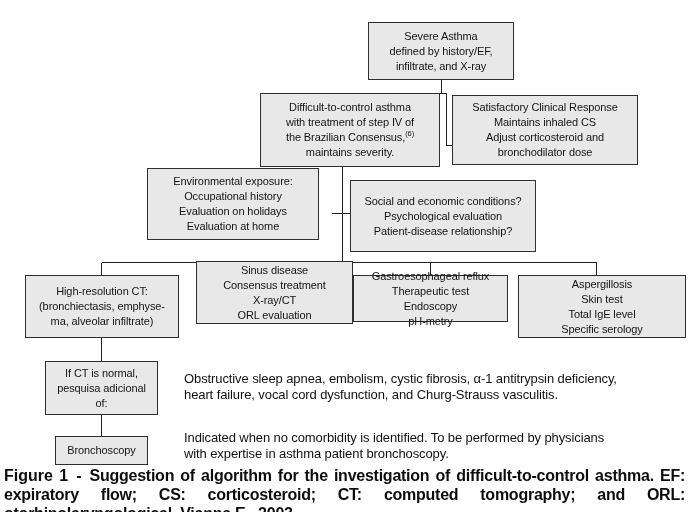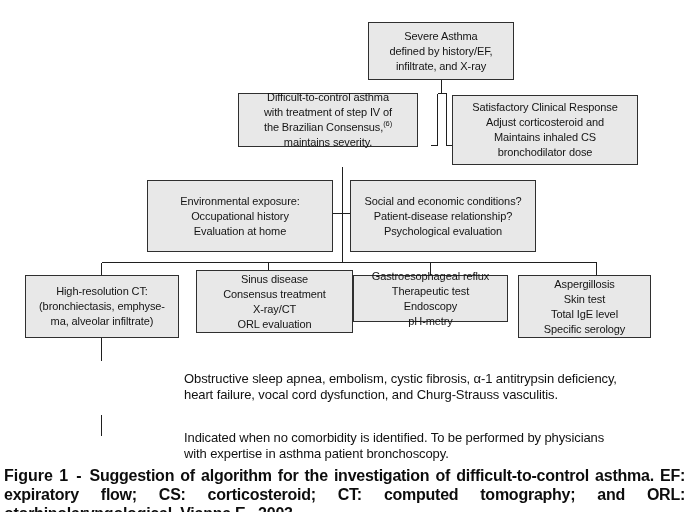--- a/index.html
+++ b/index.html
@@ -65,74 +65,83 @@
     <polyline points="101.5,338 101.5,361"></polyline>
     <polyline points="101.5,415 101.5,436"></polyline>
   </svg>
 
   <div class="box" style="left:368px;top:22px;width:146px;height:58px">
     <div class="bl">Severe Asthma</div>
     <div class="bl">defined by history/EF,</div>
     <div class="bl">infiltrate, and X-ray</div>
   </div>
 
-  <div class="box" style="left:238px;top:93px;width:180px;height:54px">
+  <div class="box" style="left:260px;top:93px;width:180px;height:74px">
     <div class="bl">Difficult-to-control asthma</div>
     <div class="bl">with treatment of step IV of</div>
     <div class="bl"><span>the Brazilian Consensus,</span><sup>(6)</sup></div>
     <div class="bl">maintains severity.</div>
   </div>
 
   <div class="box" style="left:452px;top:95px;width:186px;height:70px">
     <div class="bl">Satisfactory Clinical Response</div>
+    <div class="bl">Maintains inhaled CS</div>
     <div class="bl">Adjust corticosteroid and</div>
-    <div class="bl">Maintains inhaled CS</div>
     <div class="bl">bronchodilator dose</div>
   </div>
 
-  <div class="box" style="left:147px;top:180px;width:186px;height:72px">
+  <div class="box" style="left:147px;top:168px;width:172px;height:72px">
     <div class="bl">Environmental exposure:</div>
     <div class="bl">Occupational history</div>
+    <div class="bl">Evaluation on holidays</div>
     <div class="bl">Evaluation at home</div>
   </div>
 
   <div class="box" style="left:350px;top:180px;width:186px;height:72px">
     <div class="bl">Social and economic conditions?</div>
+    <div class="bl">Psychological evaluation</div>
     <div class="bl">Patient-disease relationship?</div>
-    <div class="bl">Psychological evaluation</div>
   </div>
 
   <div class="box" style="left:25px;top:275px;width:154px;height:63px">
     <div class="bl">High-resolution CT:</div>
     <div class="bl">(bronchiectasis, emphyse-</div>
     <div class="bl">ma, alveolar infiltrate)</div>
   </div>
 
-  <div class="box" style="left:196px;top:270px;width:157px;height:63px">
+  <div class="box" style="left:196px;top:261px;width:157px;height:63px">
     <div class="bl">Sinus disease</div>
     <div class="bl">Consensus treatment</div>
     <div class="bl">X-ray/CT</div>
     <div class="bl">ORL evaluation</div>
   </div>
 
   <div class="box" style="left:353px;top:275px;width:155px;height:47px">
     <div class="bl">Gastroesophageal reflux</div>
     <div class="bl">Therapeutic test</div>
     <div class="bl">Endoscopy</div>
     <div class="bl">pH-metry</div>
   </div>
 
-  <div class="box" style="left:518px;top:275px;width:133px;height:63px">
+  <div class="box" style="left:518px;top:275px;width:168px;height:63px">
     <div class="bl">Aspergillosis</div>
     <div class="bl">Skin test</div>
     <div class="bl">Total IgE level</div>
     <div class="bl">Specific serology</div>
   </div>
 
+  <div class="box" style="left:45px;top:361px;width:113px;height:54px">
+    <div class="bl">If CT is normal,</div>
+    <div class="bl">pesquisa adicional</div>
+    <div class="bl">of:</div>
+  </div>
 
+  <div class="box" style="left:55px;top:436px;width:93px;height:29px">
+    <div class="bl">Bronchoscopy</div>
+  </div>
 
   <div class="note" style="left:170px;top:371px;width:512px">
     <div>Obstructive sleep apnea, embolism, cystic fibrosis, α-1 antitrypsin deficiency,</div>
     <div>heart failure, vocal cord dysfunction, and Churg-Strauss vasculitis.</div>
   </div>
 
   <div class="note" style="left:170px;top:430px;width:512px">
     <div>Indicated when no comorbidity is identified. To be performed by physicians</div>
     <div>with expertise in asthma patient bronchoscopy.</div>
   </div>

